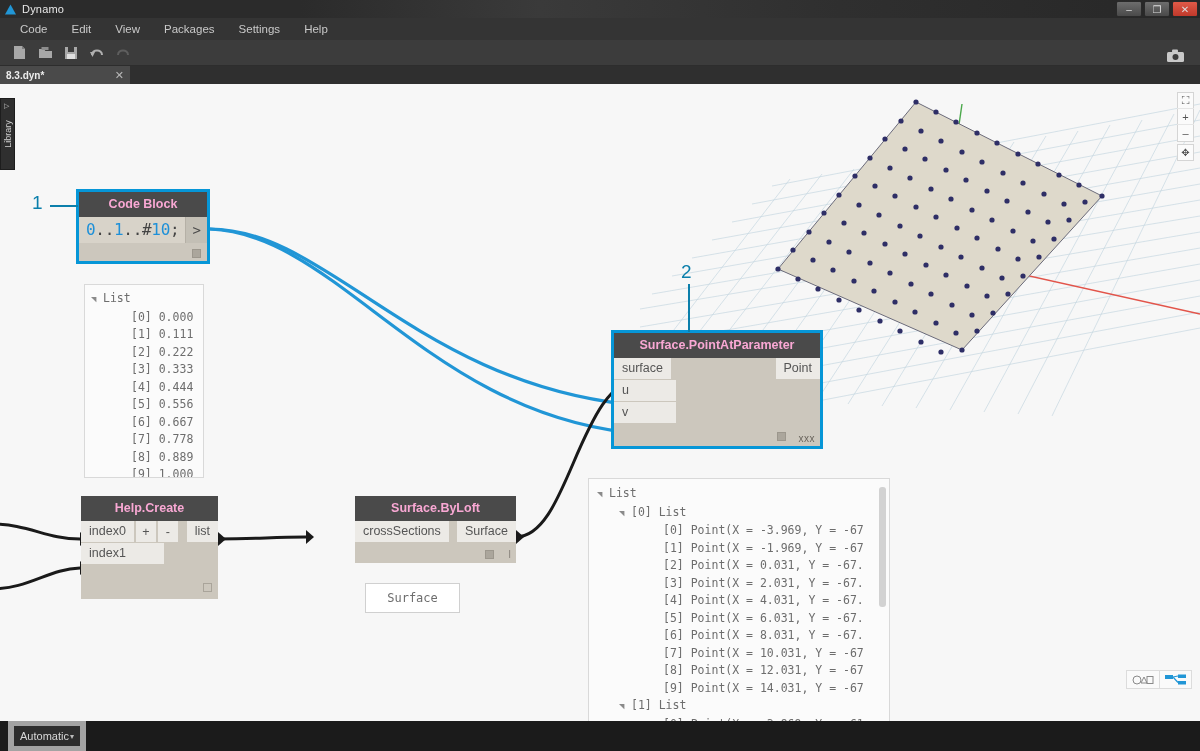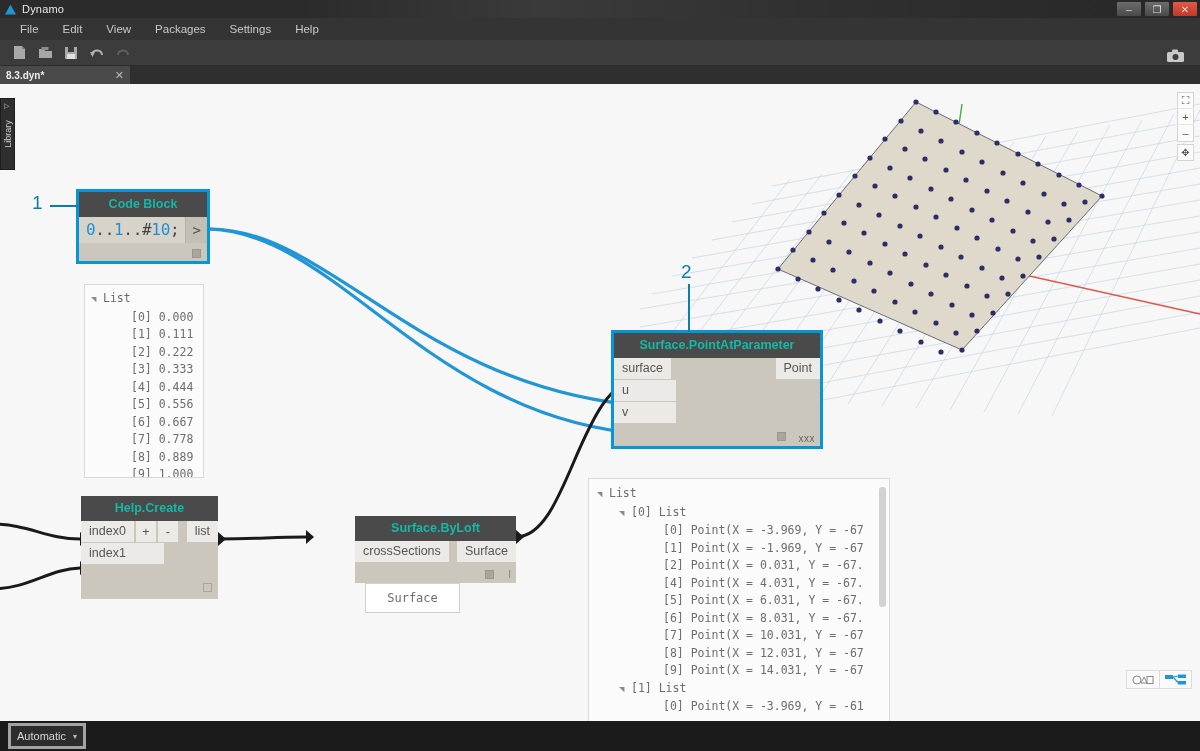--- a/index.html
+++ b/index.html
@@ -92,21 +92,21 @@
   .vp-pan {
     position: absolute; right: 6px; top: 60px; width: 17px; height: 17px;
     background: #fbfbfb; border: 1px solid #d5d5d5; z-index: 30;
     display: flex; align-items: center; justify-content: center; color: #555; font-size: 10px;
   }
 
   
   .node { position: absolute; z-index: 20; }
   .node-sel { box-shadow: 0 0 0 3px #0696d7; }
   .node-hdr {
-    background: #4a4a4a; color: #14b8a6; font-size: 12.5px; font-weight: bold;
+    background: #4a4a4a; color: #f9a8d4; font-size: 12.5px; font-weight: bold;
     text-align: center; padding: 5px 10px 6px; white-space: nowrap;
   }
   .node-body { background: #ccc7bd; position: relative; }
   .port-row { display: flex; align-items: stretch; }
   .port-in {
     background: #eceae6; color: #555; font-size: 12.5px; padding: 3px 8px 4px;
     border-bottom: 1px solid #ccc7bd;
   }
   .port-out {
     background: #eceae6; color: #555; font-size: 12.5px; padding: 3px 8px 4px;
@@ -165,21 +165,21 @@
   
   .anno { position: absolute; z-index: 60; color: #0b7fab; font-size: 19px; font-family: "Liberation Sans", sans-serif; }
   .anno-line { position: absolute; background: #0b7fab; z-index: 60; }
 
   
   .statusbar {
     height: 30px; background: #1b1b1b; display: flex; align-items: center;
     padding: 0 8px; flex: none;
   }
   .run-select {
-    background: #2d2d2d; border: 3px solid #a3a3a3; color: #d8d8d8;
+    background: #2d2d2d; border: 6px solid #a3a3a3; color: #d8d8d8;
     font-size: 11px; padding: 4px 6px; width: 78px; display: flex;
     align-items: center; justify-content: space-between;
   }
   .run-select .car { font-size: 8px; color: #bbb; }
 
   .view-toggles {
     position: absolute; right: 8px; bottom: 32px; display: flex; z-index: 50;
     background: #fafafa; border: 1px solid #dcdcdc;
   }
   .vt { width: 32px; height: 17px; display: flex; align-items: center; justify-content: center; }
@@ -198,21 +198,21 @@
     </span>
     <span class="tb-title">Dynamo</span>
     <div class="win-btns">
       <div class="win-btn">–</div>
       <div class="win-btn">❐</div>
       <div class="win-btn close">✕</div>
     </div>
   </div>
 
   <div class="menubar">
-    <div class="menu-item">File</div>
+    <div class="menu-item">Code</div>
     <div class="menu-item">Edit</div>
     <div class="menu-item">View</div>
     <div class="menu-item">Packages</div>
     <div class="menu-item">Settings</div>
     <div class="menu-item">Help</div>
   </div>
 
   <div class="toolbar">
     <div class="tool-ico">
       <svg width="13" height="15" viewBox="0 0 13 15">
@@ -523,21 +523,21 @@
         </div>
         <div class="port-row">
           <div class="port-in" style="width:83px">index1</div>
         </div>
         <div class="node-foot" style="height:34px">
           <div class="node-chk empty" style="bottom:7px"></div>
         </div>
       </div>
     </div>
 
-    <div class="node" style="left:307px; top:432px; width:209px;padding-left:48px;">
+    <div class="node" style="left:307px; top:412px; width:209px;padding-left:48px;">
       <div class="node-hdr">Surface.ByLoft</div>
       <div class="node-body">
         <div class="port-row">
           <div class="port-in">crossSections</div>
           <div class="port-mid"></div>
           <div class="port-out">Surface</div>
         </div>
         <div class="node-foot" style="height:20px">
           <div class="node-chk" style="right:22px;bottom:4px"></div>
           <div class="foot-bar">I</div>
@@ -546,20 +546,21 @@
     </div>
 
     <div class="tooltip-box" style="left:365px; top:499px; width:95px;">Surface</div>
 
     <div class="preview" style="left:588px; top:394px; width:302px; height:321px; padding:6px 8px;">
       <div class="pv-line"><span class="pv-caret">◥</span><span>List</span></div>
       <div class="pv-line" style="padding-left:22px"><span class="pv-caret">◥</span><span>[0] List</span></div>
       <div class="pv-line" style="padding-left:66px">[0] Point(X = -3.969, Y = -67</div>
       <div class="pv-line" style="padding-left:66px">[1] Point(X = -1.969, Y = -67</div>
       <div class="pv-line" style="padding-left:66px">[2] Point(X = 0.031, Y = -67.</div>
+      <div class="pv-line" style="padding-left:66px">[3] Point(X = 2.031, Y = -67.</div>
       <div class="pv-line" style="padding-left:66px">[4] Point(X = 4.031, Y = -67.</div>
       <div class="pv-line" style="padding-left:66px">[5] Point(X = 6.031, Y = -67.</div>
       <div class="pv-line" style="padding-left:66px">[6] Point(X = 8.031, Y = -67.</div>
       <div class="pv-line" style="padding-left:66px">[7] Point(X = 10.031, Y = -67</div>
       <div class="pv-line" style="padding-left:66px">[8] Point(X = 12.031, Y = -67</div>
       <div class="pv-line" style="padding-left:66px">[9] Point(X = 14.031, Y = -67</div>
       <div class="pv-line" style="padding-left:22px"><span class="pv-caret">◥</span><span>[1] List</span></div>
       <div class="pv-line" style="padding-left:66px">[0] Point(X = -3.969, Y = -61</div>
 
       <div class="pv-scroll-v"></div>

